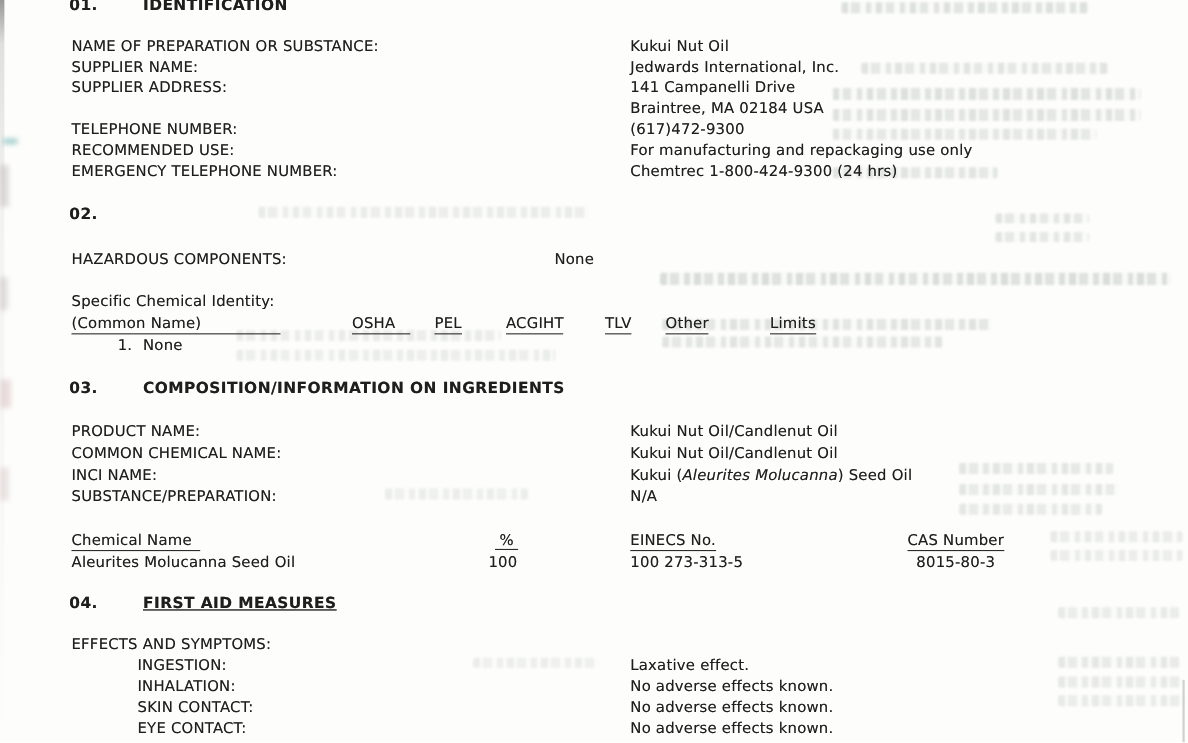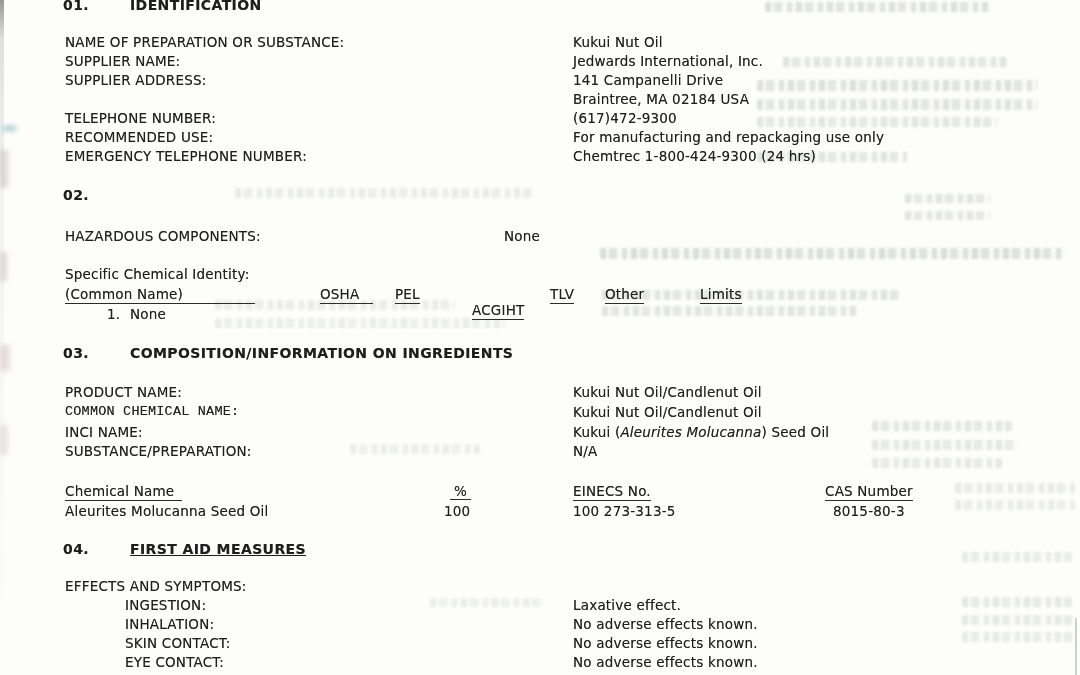--- a/index.html
+++ b/index.html
@@ -88,34 +88,34 @@
   <div class="t hdr" style="left:63px;top:187px;">02.</div>
 
   <div class="t" style="left:65px;top:228px;">HAZARDOUS COMPONENTS:</div>
   <div class="t" style="left:504px;top:228px;">None</div>
 
   <div class="t" style="left:65px;top:266px;">Specific Chemical Identity:</div>
 
   <div class="t" style="left:65px;top:286px;"><span class="u" style="display:inline-block;width:190px;">(Common Name)</span></div>
   <div class="t" style="left:320px;top:286px;"><span class="u" style="padding-right:14px;margin-top:32px;">OSHA</span></div>
   <div class="t" style="left:395px;top:286px;text-align:right;"><span class="u">PEL</span></div>
-  <div class="t" style="left:472px;top:286px;margin-top:16px;"><span class="u">ACGIHT</span></div>
+  <div class="t" style="left:460px;top:286px;"><span class="u">ACGIHT</span></div>
   <div class="t" style="left:550px;top:286px;"><span class="u">TLV</span></div>
   <div class="t" style="left:605px;top:286px;"><span class="u">Other</span></div>
   <div class="t" style="left:700px;top:286px;"><span class="u">Limits</span></div>
 
   <div class="t" style="left:107px;top:306px;">1.</div>
   <div class="t" style="left:130px;top:306px;">None</div>
 
   <div class="t hdr" style="left:63px;top:345px;">03.</div>
   <div class="t hdr" style="left:130px;top:345px;">COMPOSITION/INFORMATION ON INGREDIENTS</div>
 
   <div class="t" style="left:65px;top:384px;">PRODUCT NAME:</div>
   <div class="t" style="left:573px;top:384px;">Kukui Nut Oil/Candlenut Oil</div>
-  <div class="t" style="left:65px;top:404px;font-family:Liberation Mono, monospace;">COMMON CHEMICAL NAME:</div>
+  <div class="t" style="left:65px;top:404px;">COMMON CHEMICAL NAME:</div>
   <div class="t" style="left:573px;top:404px;">Kukui Nut Oil/Candlenut Oil</div>
   <div class="t" style="left:65px;top:424px;">INCI NAME:</div>
   <div class="t" style="left:573px;top:424px;"><span>Kukui (</span><span class="it">Aleurites Molucanna</span><span>) Seed Oil</span></div>
   <div class="t" style="left:65px;top:443px;">SUBSTANCE/PREPARATION:</div>
   <div class="t" style="left:573px;top:443px;">N/A</div>
 
   <div class="t" style="left:65px;top:483px;"><span class="u" style="padding-right:8px;">Chemical Name</span></div>
   <div class="t" style="left:450px;top:483px;"><span class="u" style="padding:0 4px;">%</span></div>
   <div class="t" style="left:573px;top:483px;"><span class="u">EINECS No.</span></div>
   <div class="t" style="left:825px;top:483px;"><span class="u">CAS Number</span></div>

